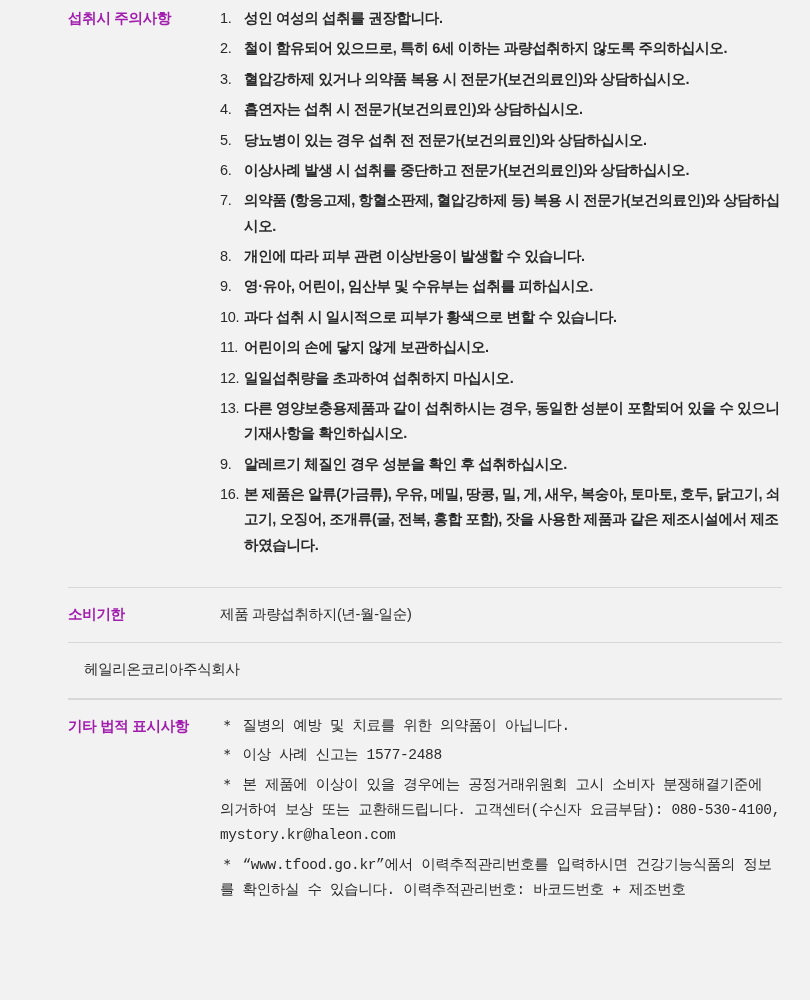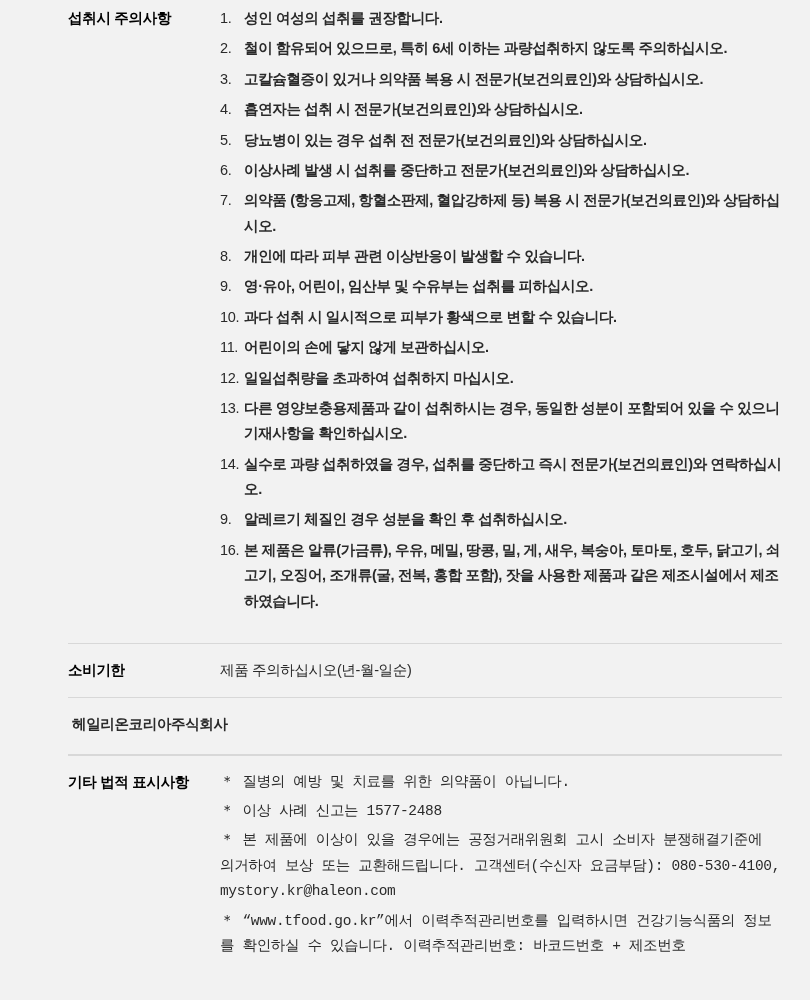--- a/index.html
+++ b/index.html
@@ -31,21 +31,21 @@
   .divider {
     height: 1px;
     background: #d8d8d8;
     margin: 0 28px 0 68px;
   }
   .label {
     width: 152px;
     flex: 0 0 152px;
     font-size: 14.5px;
     font-weight: bold;
-    color: #000000;
+    color: #a21caf;
     line-height: 1.55;
     padding-top: 1px;
     letter-spacing: -0.3px;
   }
   .content {
     flex: 1 1 auto;
     font-size: 14.5px;
     line-height: 1.75;
     color: #2a2a2a;
     letter-spacing: -0.35px;
@@ -67,22 +67,22 @@
     padding-right: 2px;
   }
   ol.numlist > li .txt {
     flex: 1 1 auto;
     font-weight: bold;
   }
   .plainline {
     margin: 0;
   }
   .strongline {
-    font-weight: bold;
-    margin: 0 0 2px 4px;
+    font-weight: normal;
+    margin: 0 0 2px 16px;
   }
   .star-list p {
     margin: 0 0 4px 0;
     font-family: Liberation Mono, monospace;
   }
   .gap-before-divider {
     height: 10px;
   }
 </style>
 </head>
@@ -97,21 +97,21 @@
         <li>
             <span class="num">1.</span>
             <span class="txt">성인 여성의 섭취를 권장합니다.</span>
           </li>
         <li>
             <span class="num">2.</span>
             <span class="txt">철이 함유되어 있으므로, 특히 6세 이하는 과량섭취하지 않도록 주의하십시오.</span>
           </li>
         <li>
             <span class="num">3.</span>
-            <span class="txt">고칼슘혈증이 있거나 의약품 복용 시 전문가(보건의료인)와 상담하십시오.</span>
+            <span class="txt">혈압강하제 있거나 의약품 복용 시 전문가(보건의료인)와 상담하십시오.</span>
           </li>
         <li>
             <span class="num">4.</span>
             <span class="txt">흡연자는 섭취 시 전문가(보건의료인)와 상담하십시오.</span>
           </li>
         <li>
             <span class="num">5.</span>
             <span class="txt">당뇨병이 있는 경우 섭취 전 전문가(보건의료인)와 상담하십시오.</span>
           </li>
         <li>
@@ -140,42 +140,38 @@
           </li>
         <li>
             <span class="num">12.</span>
             <span class="txt">일일섭취량을 초과하여 섭취하지 마십시오.</span>
           </li>
         <li>
             <span class="num">13.</span>
             <span class="txt">다른 영양보충용제품과 같이 섭취하시는 경우, 동일한 성분이 포함되어 있을 수 있으니 기재사항을 확인하십시오.</span>
           </li>
         <li>
-            <span class="num">14.</span>
-            <span class="txt">실수로 과량 섭취하였을 경우, 섭취를 중단하고 즉시 전문가(보건의료인)와 연락하십시오.</span>
-          </li>
-        <li>
             <span class="num">9.</span>
             <span class="txt">알레르기 체질인 경우 성분을 확인 후 섭취하십시오.</span>
           </li>
         <li>
             <span class="num">16.</span>
             <span class="txt">본 제품은 알류(가금류), 우유, 메밀, 땅콩, 밀, 게, 새우, 복숭아, 토마토, 호두, 닭고기, 쇠고기, 오징어, 조개류(굴, 전복, 홍합 포함), 잣을 사용한 제품과 같은 제조시설에서 제조하였습니다.</span>
           </li>
       </ol>
       <div class="gap-before-divider"></div>
     </div>
   </div>
 
   <div class="divider"></div>
 
   <div class="section">
     <div class="label">소비기한</div>
     <div class="content">
-      <p class="plainline">제품 주의하십시오(년-월-일순)</p>
+      <p class="plainline">제품 과량섭취하지(년-월-일순)</p>
     </div>
   </div>
 
   <div class="divider"></div>
 
   <div class="section">
     <div class="content">
       <p class="strongline">헤일리온코리아주식회사</p>
     </div>
   </div>

